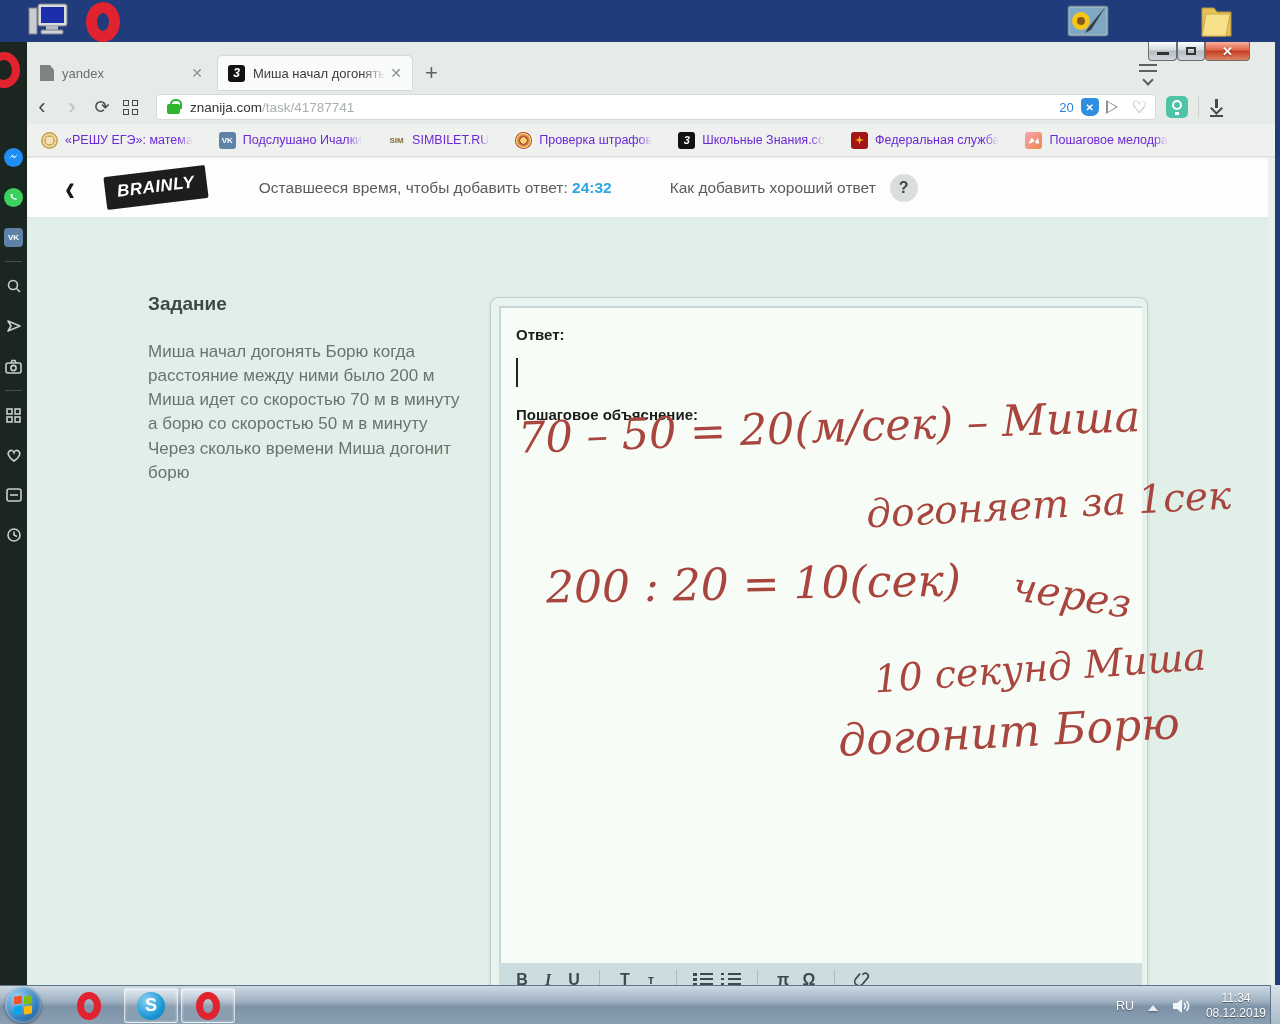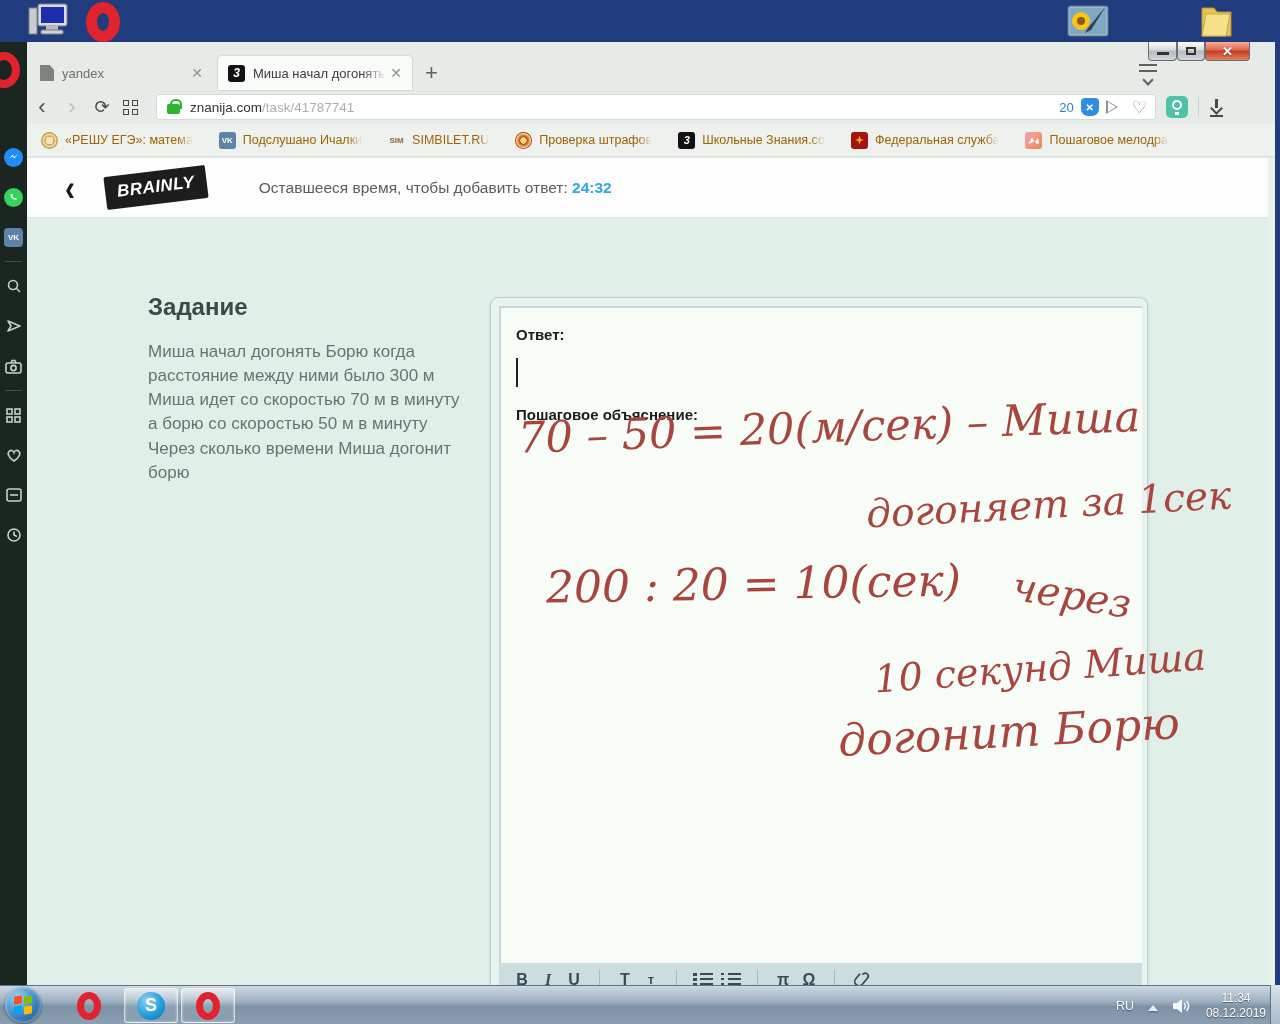--- a/index.html
+++ b/index.html
@@ -77,21 +77,21 @@
   #addr-sep { width:1px; height:20px; background:#c9cfca; margin:0 10px; }
   #dl-ico { width:16px; height:16px; position:relative; cursor:pointer; }
   #dl-ico i { position:absolute; left:6px; top:0; width:2.5px; height:9px; background:#454b47; }
   #dl-ico:before { content:""; position:absolute; left:2.5px; top:5px; width:7px; height:7px; border-right:2.5px solid #454b47; border-bottom:2.5px solid #454b47; transform:rotate(45deg); }
   #dl-ico u { position:absolute; left:1px; bottom:-2px; width:13px; height:2.5px; background:#454b47; }
 
   
   #bookmarks { left:27px; top:82px; width:1248px; height:33px; background:#eef1ee; border-bottom:1px solid #dde2dd;
                display:flex; align-items:center; padding-left:14px; gap:26px; }
   .bm { display:flex; align-items:center; gap:7px; cursor:pointer; max-width:172px; }
-  .bm-label { font-size:12.5px; color:#a16207; white-space:nowrap; overflow:hidden;
+  .bm-label { font-size:12.5px; color:#6d28d9; white-space:nowrap; overflow:hidden;
               -webkit-mask-image:linear-gradient(90deg,#000 88%,transparent); mask-image:linear-gradient(90deg,#000 88%,transparent); }
   .fav { width:17px; height:17px; border-radius:3px; flex:0 0 auto; display:flex; align-items:center; justify-content:center; }
   .fav-reshu { border-radius:50%; background:radial-gradient(#f3e3bd 30%, #caa44c 32%, #f3e3bd 55%, #caa44c 60%); }
   .fav-vk { background:#5e82a8; color:#fff; font-size:8px; font-weight:bold; }
   .fav-sim { color:#8a6d3b; font-size:8px; font-weight:bold; letter-spacing:0; }
   .fav-gerb { border-radius:50%; background:radial-gradient(#f5d76e 25%, #b03a2e 28%, #f5d76e 60%, #b03a2e 65%); }
   .fav-znan { background:#111; color:#fff; font-size:11px; font-weight:bold; font-style:italic; }
   .fav-fed { background:#a51414; position:relative; }
   .fav-fed:before { content:""; position:absolute; inset:4px; background:#f0b310; clip-path:polygon(50% 0,62% 38%,100% 50%,62% 62%,50% 100%,38% 62%,0 50%,38% 38%); }
   .fav-ukr { background:linear-gradient(135deg,#f7a3b0,#f0884f); position:relative; }
@@ -110,21 +110,21 @@
   #timer-wrap { margin-left:52px; font-size:15.5px; color:#5c5c5c; }
   #timer-value { color:#2ea7e0; font-weight:bold; }
   #help-wrap { margin-left:58px; display:flex; align-items:center; font-size:15.5px; color:#5c5c5c; }
   #help-circle { width:28px; height:28px; border-radius:50%; background:#d9dedb; color:#3f4540; font-weight:bold; font-size:16px;
                  display:flex; align-items:center; justify-content:center; margin-left:14px; cursor:pointer; }
   #add-answer-btn { margin-left:auto; margin-right:24px; background:#5ecd96; color:#fff; border:none; border-radius:19px;
                     font-family:"Liberation Sans",sans-serif; font-size:13.5px; font-weight:bold; letter-spacing:.4px;
                     padding:11px 26px; cursor:pointer; }
 
   
-  #task-heading { left:121px; top:135px; font-size:24px; font-weight:bold; color:#3b4a44; }
+  #task-heading { left:121px; top:135px; font-size:19px; font-weight:bold; color:#3b4a44; }
   #task-text { left:121px; top:182px; width:325px; font-size:17px; line-height:1.42; color:#66756f; }
 
   
   #editor { left:463px; top:139px; width:658px; height:706px; background:#e9f3ed; border:1px solid #bdd0d5; border-radius:9px;
             box-shadow:0 1px 3px rgba(90,120,125,.25); }
   #editor-sheet { position:absolute; left:8px; top:8px; width:643px; height:657px; background:#f7fcf6;
                   border-left:2px solid #c6d6da; border-top:2px solid #c6d6da; cursor:text; }
   #answer-label { position:absolute; left:15px; top:18px; font-size:15px; font-weight:bold; color:#1c1c1c; }
   #caret { position:absolute; left:15px; top:50px; width:1.5px; height:29px; background:#222; }
   #explain-label { position:absolute; left:15px; top:98px; font-size:15px; font-weight:bold; color:#1c1c1c; }
@@ -380,24 +380,28 @@
     </div>
   </div>
 
   <div class="abs" id="page">
     <div id="bheader">
       <span id="back-chevron">‹</span>
       <span id="brainly-logo">BRAINLY</span>
       <span id="timer-wrap">
         <span>Оставшееся время, чтобы добавить ответ: </span><span id="timer-value">24:32</span>
       </span>
+      <span id="help-wrap">
+        <span>Как добавить хороший ответ</span>
+        <span id="help-circle">?</span>
+      </span>
     </div>
 
     <div class="abs" id="task-heading">Задание</div>
-    <div class="abs" id="task-text">Миша начал догонять Борю когда расстояние между ними было 300 м Миша идет со скоростью 70 м в минуту а борю со скоростью 50 м в минуту Через сколько времени Миша догонит борю</div>
+    <div class="abs" id="task-text">Миша начал догонять Борю когда расстояние между ними было 200 м Миша идет со скоростью 70 м в минуту а борю со скоростью 50 м в минуту Через сколько времени Миша догонит борю</div>
 
     <div class="abs" id="editor">
       <div id="editor-sheet">
         <span id="answer-label">Ответ:</span>
         <span id="caret"></span>
         <span id="explain-label">Пошаговое объяснение:</span>
       </div>
       <div id="editor-toolbar">
         <span class="tb-btn" style="margin-left:10px">B</span>
         <span class="tb-btn it">I</span>

